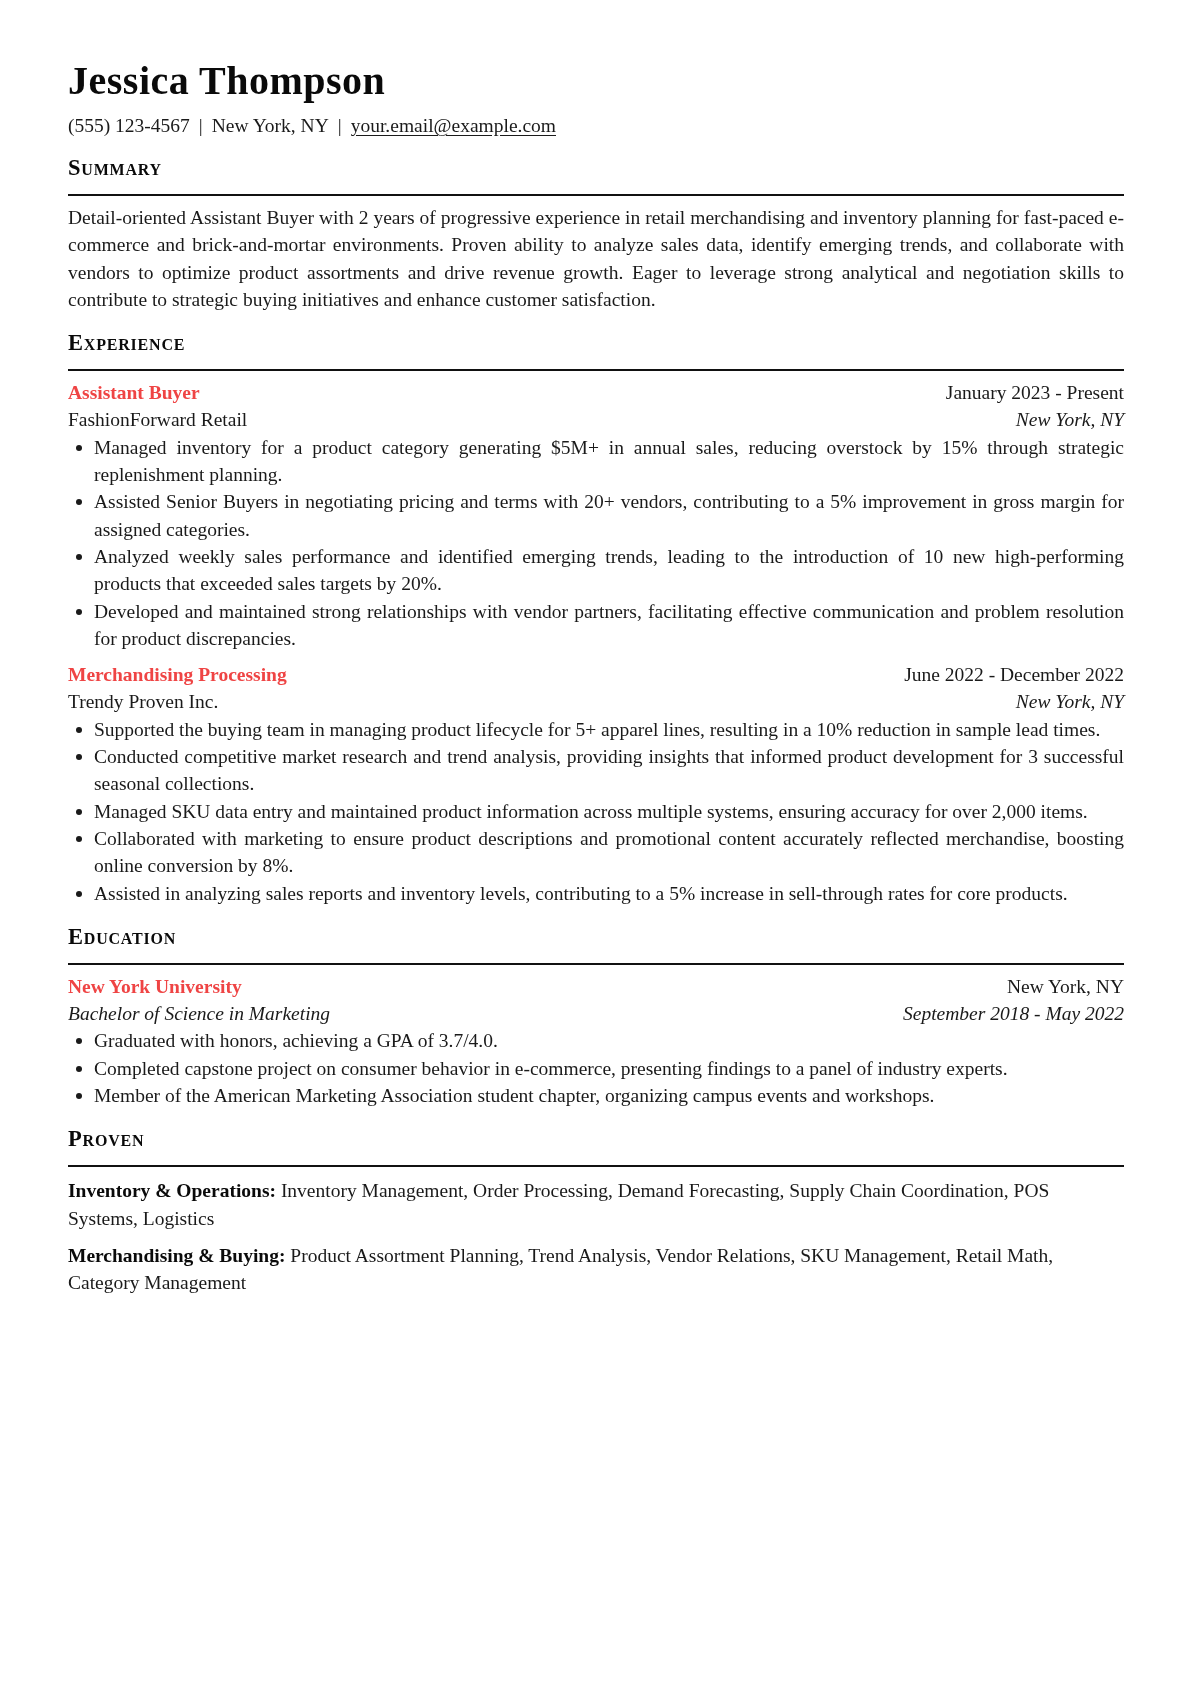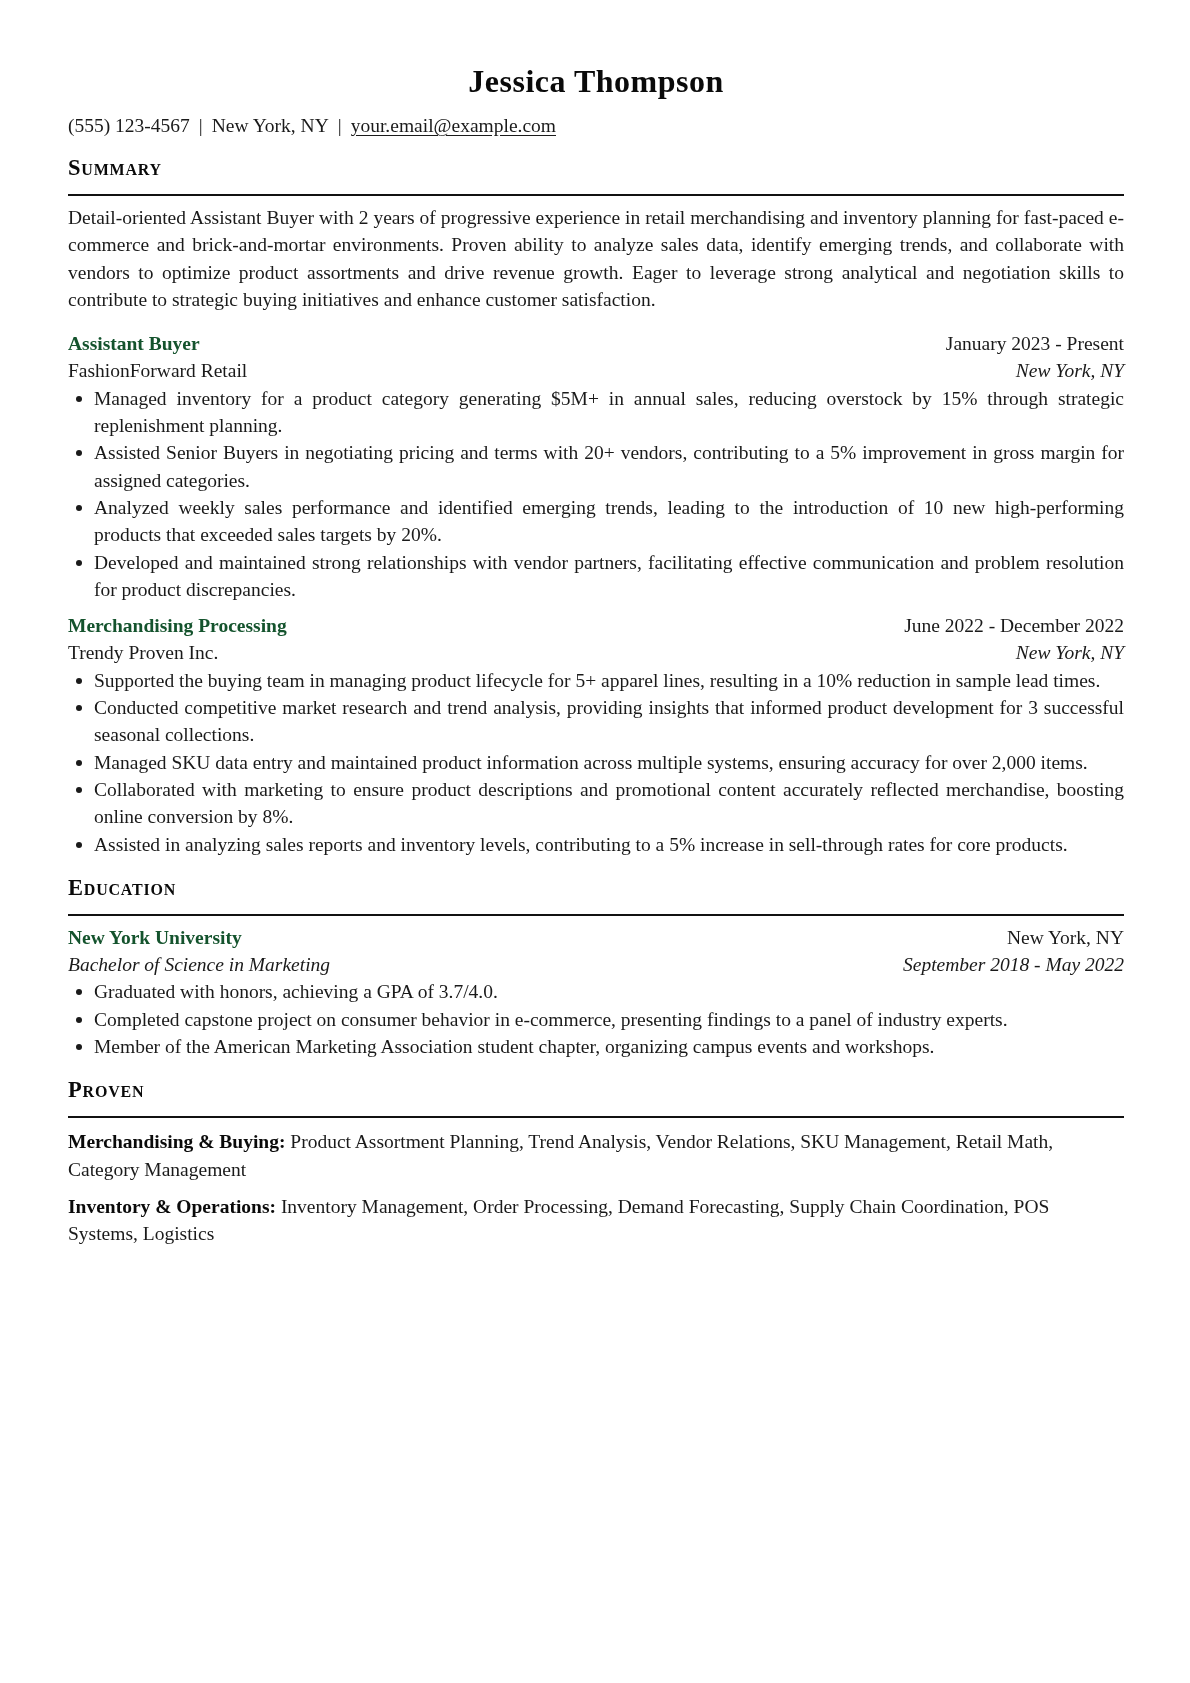--- a/index.html
+++ b/index.html
@@ -17,26 +17,25 @@
     }
     .page {
       position: absolute;
       left: 68px;
       top: 58px;
       width: 1056px;
     }
     .name {
       font-family: "Liberation Serif", "DejaVu Serif", serif;
       font-weight: bold;
-      font-size: 32px;
+      font-size: 40px;
       line-height: 46px;
       margin: 0;
       letter-spacing: 0.5px;
       color: #0a0a0a;
-      text-align: center;
     }
     .contact {
       font-family: "Liberation Serif", serif;
       font-size: 19.5px;
       line-height: 24px;
       margin-top: 10px;
       color: #1a1a1a;
     }
     .contact .sep {
       margin: 0 9px;
@@ -76,21 +75,21 @@
       display: flex;
       justify-content: space-between;
       align-items: baseline;
       font-family: "Liberation Serif", serif;
       font-size: 19.5px;
       line-height: 27.3px;
       color: #1a1a1a;
     }
     .row .bold {
       font-weight: bold;
-      color: #14532d;
+      color: #ef4444;
     }
     .row .italic {
       font-style: italic;
     }
     ul.bullets {
       list-style: none;
       margin: 0;
       padding: 0;
     }
     ul.bullets li {
@@ -132,20 +131,21 @@
   <div class="contact">
     <span>(555) 123-4567</span><span class="sep">|</span><span>New York, NY</span><span class="sep">|</span><a href="#">your.email@example.com</a>
   </div>
 
   <div class="section" style="margin-top:17px;">
     <h2 class="section-title">Summary</h2>
     <div class="para">Detail-oriented Assistant Buyer with 2 years of progressive experience in retail merchandising and inventory planning for fast-paced e-commerce and brick-and-mortar environments. Proven ability to analyze sales data, identify emerging trends, and collaborate with vendors to optimize product assortments and drive revenue growth. Eager to leverage strong analytical and negotiation skills to contribute to strategic buying initiatives and enhance customer satisfaction.</div>
   </div>
 
   <div class="section" style="margin-top:17px;">
+    <h2 class="section-title">Experience</h2>
 
     <div class="entry">
       <div class="row">
         <span class="bold">Assistant Buyer</span>
         <span>January 2023 - Present</span>
       </div>
       <div class="row">
         <span>FashionForward Retail</span>
         <span class="italic">New York, NY</span>
       </div>
@@ -191,22 +191,22 @@
         <li><span class="dot"></span><span>Graduated with honors, achieving a GPA of 3.7/4.0.</span></li>
         <li><span class="dot"></span><span>Completed capstone project on consumer behavior in e-commerce, presenting findings to a panel of industry experts.</span></li>
         <li><span class="dot"></span><span>Member of the American Marketing Association student chapter, organizing campus events and workshops.</span></li>
       </ul>
     </div>
   </div>
 
   <div class="section" style="margin-top:17px;">
     <h2 class="section-title">Proven</h2>
     <div class="skill">
+      <span class="label">Inventory &amp; Operations:</span>
+      <span>Inventory Management, Order Processing, Demand Forecasting, Supply Chain Coordination, POS Systems, Logistics</span>
+    </div>
+    <div class="skill">
       <span class="label">Merchandising &amp; Buying:</span>
       <span>Product Assortment Planning, Trend Analysis, Vendor Relations, SKU Management, Retail Math, Category Management</span>
     </div>
-    <div class="skill">
-      <span class="label">Inventory &amp; Operations:</span>
-      <span>Inventory Management, Order Processing, Demand Forecasting, Supply Chain Coordination, POS Systems, Logistics</span>
-    </div>
   </div>
 
 </div>
 
 </body></html>

